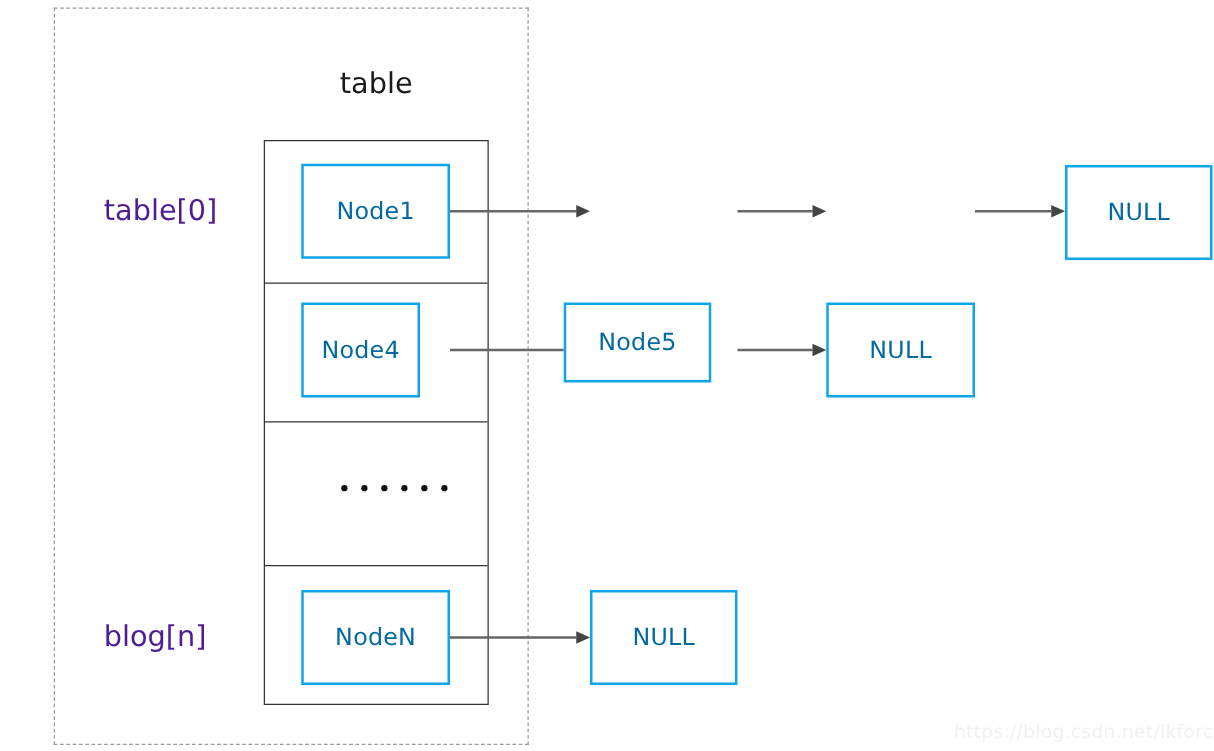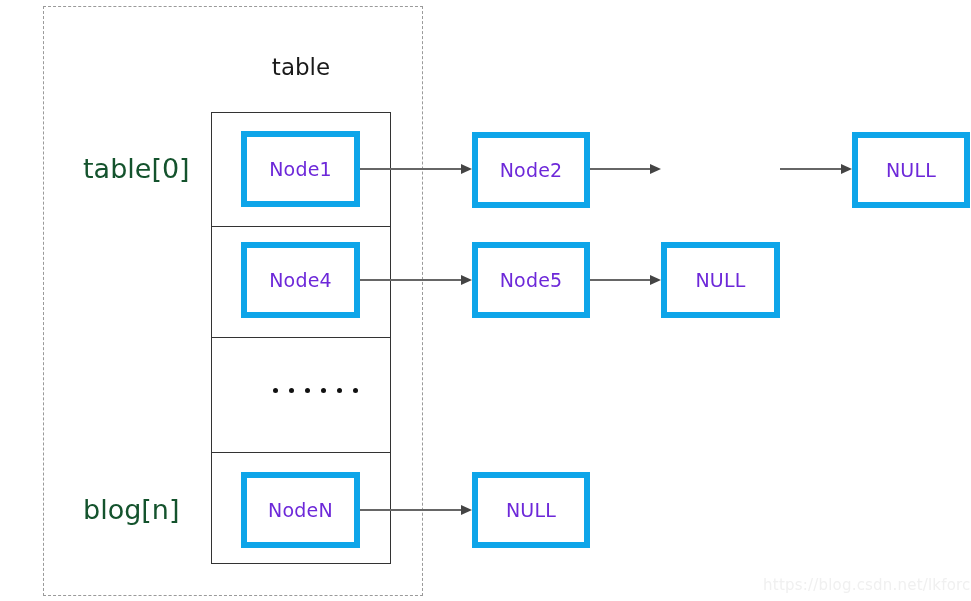--- a/index.html
+++ b/index.html
@@ -53,36 +53,36 @@
     position: absolute;
     left: 0;
     width: 100%;
     box-sizing: border-box;
     border-bottom: 1px solid #333333;
   }
   .table-cell.last { border-bottom: none; }
 
   .row-label {
     position: absolute;
-    font-size: 27px;
-    color: #14532d;
+    font-size: 23px;
+    color: #4c1d95;
     white-space: nowrap;
     line-height: 28px;
   }
 
   .node-box {
     position: absolute;
     box-sizing: border-box;
-    border: 6px solid #0ea5e9;
+    border: 2px solid #0ea5e9;
     background: #ffffff;
     display: flex;
     align-items: center;
     justify-content: center;
     font-size: 19px;
-    color: #6d28d9;
+    color: #0369a1;
     letter-spacing: 0.2px;
   }
 
   .dots-row {
     position: absolute;
     display: flex;
     gap: 11px;
     align-items: center;
   }
   .dot {
@@ -143,43 +143,42 @@
   <div class="row-label" style="left:62px;top:155px;">table[0]</div>
   <div class="row-label" style="left:62px;top:496px;">blog[n]</div>
 
   <div class="node-box" style="left:220px;top:131px;width:119px;height:76px;">Node1</div>
 
   <div class="arrow" style="left:339px;top:168px;width:112px;">
     <div class="shaft" style="width:101px;"></div>
     <div class="head"></div>
   </div>
 
-  <div class="node-box" style="left:451px;top:132px;width:118px;height:76px;">Node2</div>
 
   <div class="arrow" style="left:569px;top:168px;width:71px;">
     <div class="shaft" style="width:60px;"></div>
     <div class="head"></div>
   </div>
 
 
   <div class="arrow" style="left:759px;top:168px;width:72px;">
     <div class="shaft" style="width:61px;"></div>
     <div class="head"></div>
   </div>
 
   <div class="node-box" style="left:831px;top:132px;width:118px;height:76px;">NULL</div>
 
-  <div class="node-box" style="left:220px;top:242px;width:119px;height:76px;">Node4</div>
+  <div class="node-box" style="left:220px;top:242px;width:95px;height:76px;">Node4</div>
 
   <div class="arrow" style="left:339px;top:279px;width:112px;">
     <div class="shaft" style="width:101px;"></div>
     <div class="head"></div>
   </div>
 
-  <div class="node-box" style="left:451px;top:242px;width:118px;height:76px;">Node5</div>
+  <div class="node-box" style="left:430px;top:242px;width:118px;height:64px;">Node5</div>
 
   <div class="arrow" style="left:569px;top:279px;width:71px;">
     <div class="shaft" style="width:60px;"></div>
     <div class="head"></div>
   </div>
 
   <div class="node-box" style="left:640px;top:242px;width:119px;height:76px;">NULL</div>
 
   <div class="dots-row" style="left:252px;top:388px;">
     <span class="dot"></span>

